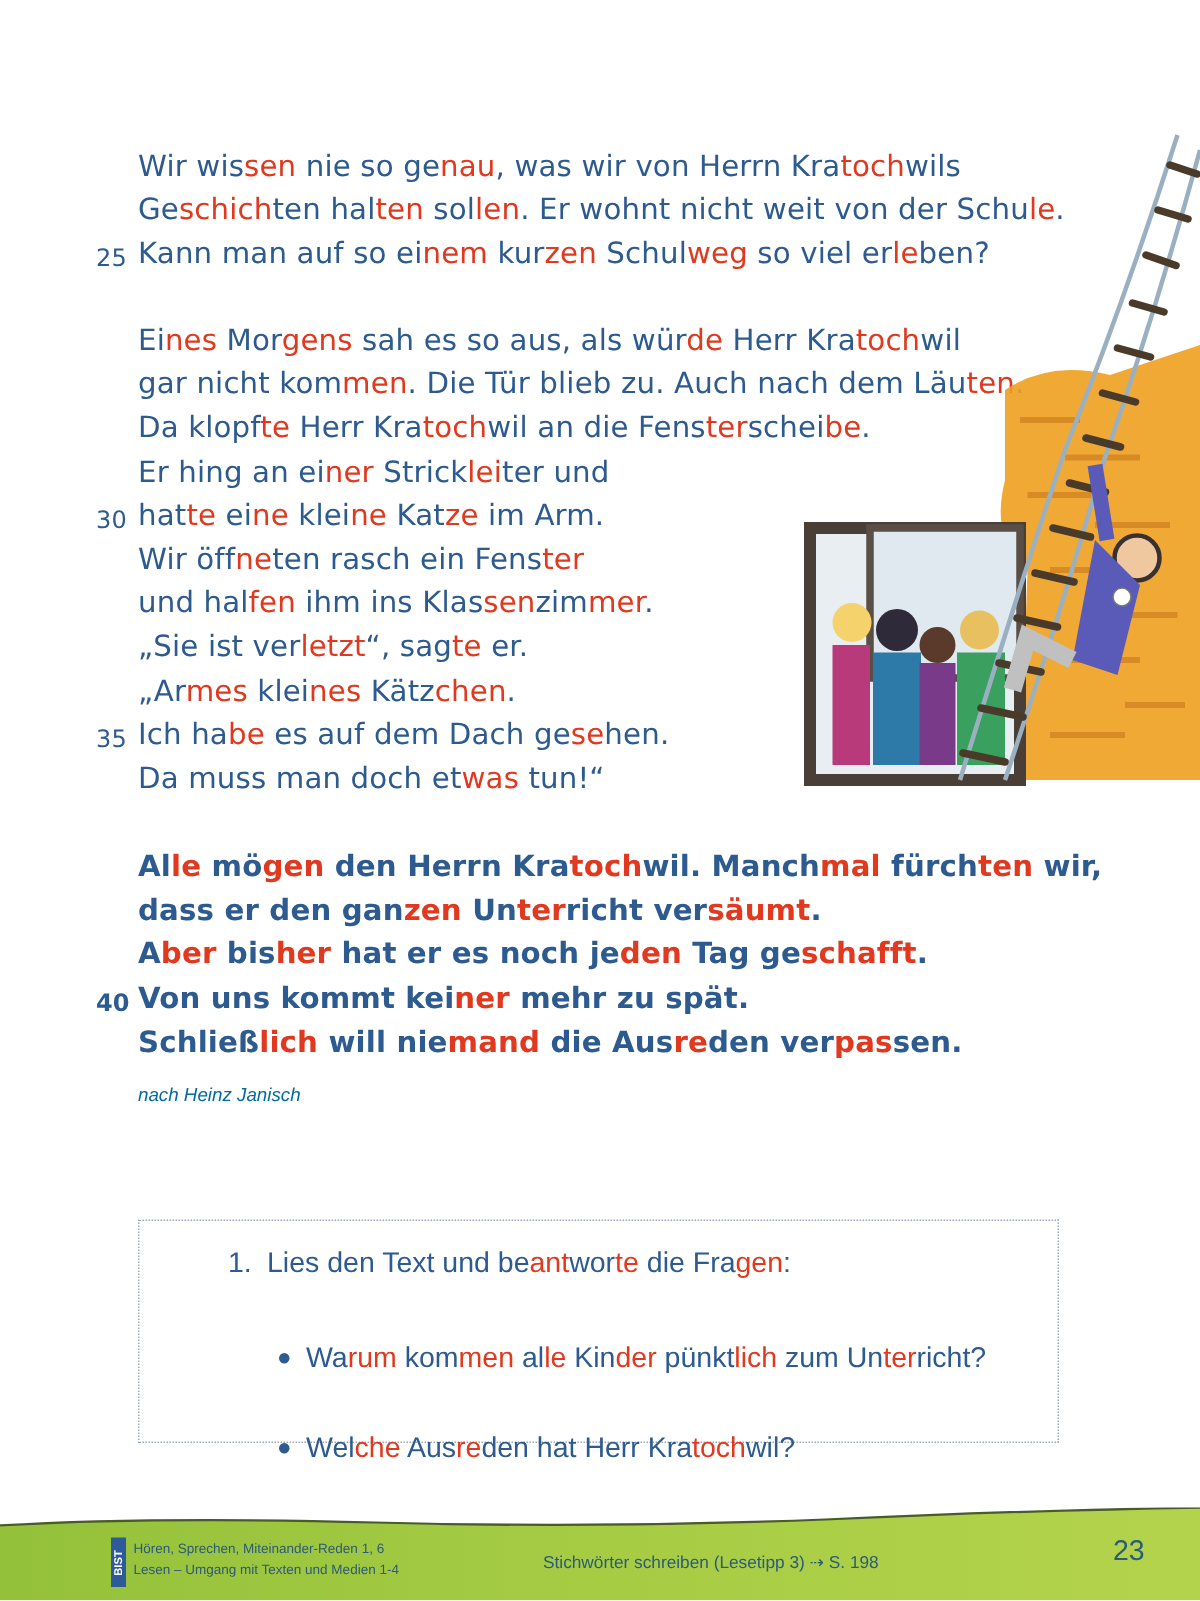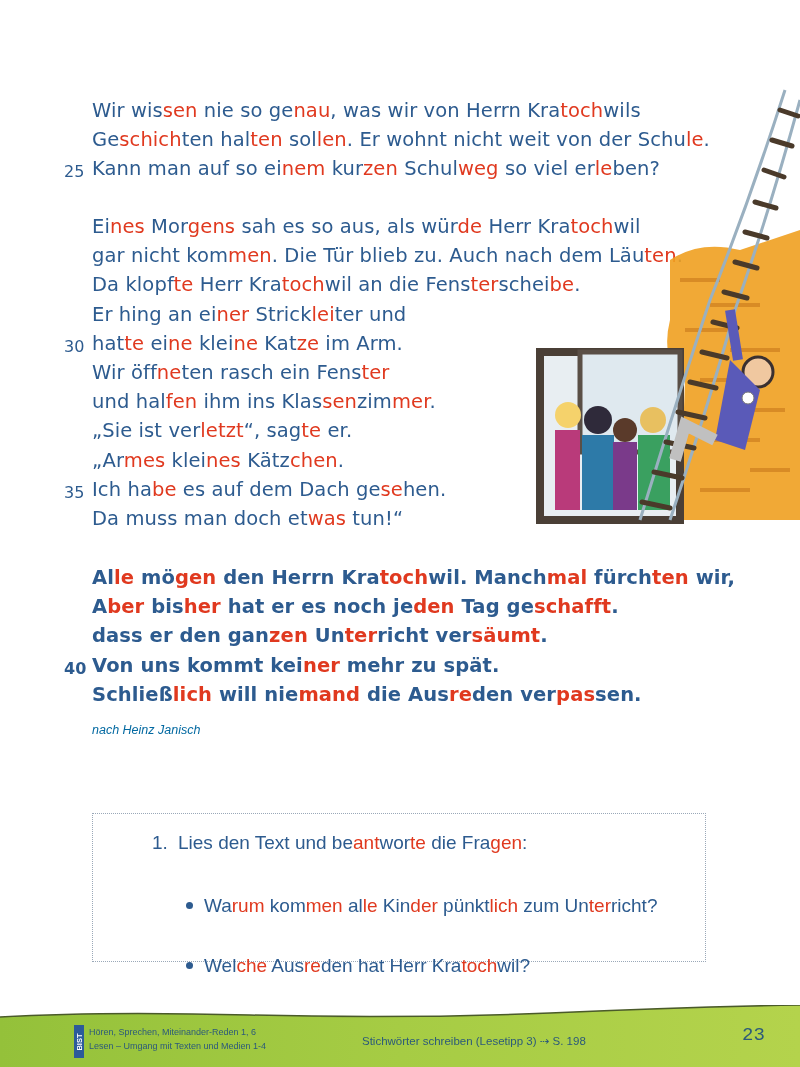--- a/index.html
+++ b/index.html
@@ -59,21 +59,21 @@
   .bist-lines {
     position:absolute; left:89px; top:1025px;
     font-family:"Liberation Sans", sans-serif; font-size:9px; color:#2c5a7a; line-height:14px;
   }
   .ref {
     position:absolute; left:362px; top:1034px;
     font-family:"Liberation Sans", sans-serif; font-size:11.5px; color:#2c5a7a;
   }
   .pagenum {
     position:absolute; left:742px; top:1024px;
-    font-family:Liberation Mono, monospace; font-size:19px; color:#2c5a7a;
+    font-family:Liberation Sans, sans-serif; font-size:19px; color:#2c5a7a;
   }
 </style>
 </head>
 <body>
 
 <div class="text-block" id="p0" style="top:96px;">
     <div class="line"><span class="b">Wir wis</span><span class="r">sen</span><span class="b"> nie so ge</span><span class="r">nau</span><span class="b">, was wir von Herrn Kra</span><span class="r">toch</span><span class="b">wils</span></div>
     <div class="line"><span class="b">Ge</span><span class="r">schich</span><span class="b">ten hal</span><span class="r">ten</span><span class="b"> sol</span><span class="r">len</span><span class="b">. Er wohnt nicht weit von der Schu</span><span class="r">le</span><span class="b">.</span></div>
     <div class="line"><span class="lnum">25</span><span class="b">Kann man auf so ei</span><span class="r">nem</span><span class="b"> kur</span><span class="r">zen</span><span class="b"> Schul</span><span class="r">weg</span><span class="b"> so viel er</span><span class="r">le</span><span class="b">ben?</span></div>
   </div>
@@ -85,22 +85,22 @@
     <div class="line"><span class="lnum">30</span><span class="b">hat</span><span class="r">te</span><span class="b"> ei</span><span class="r">ne</span><span class="b"> klei</span><span class="r">ne</span><span class="b"> Kat</span><span class="r">ze</span><span class="b"> im Arm.</span></div>
     <div class="line"><span class="b">Wir öff</span><span class="r">ne</span><span class="b">ten rasch ein Fens</span><span class="r">ter</span></div>
     <div class="line"><span class="b">und hal</span><span class="r">fen</span><span class="b"> ihm ins Klas</span><span class="r">sen</span><span class="b">zim</span><span class="r">mer</span><span class="b">.</span></div>
     <div class="line"><span class="b">„Sie ist ver</span><span class="r">letzt</span><span class="b">“, sag</span><span class="r">te</span><span class="b"> er.</span></div>
     <div class="line"><span class="b">„Ar</span><span class="r">mes</span><span class="b"> klei</span><span class="r">nes</span><span class="b"> Kätz</span><span class="r">chen</span><span class="b">.</span></div>
     <div class="line"><span class="lnum">35</span><span class="b">Ich ha</span><span class="r">be</span><span class="b"> es auf dem Dach ge</span><span class="r">se</span><span class="b">hen.</span></div>
     <div class="line"><span class="b">Da muss man doch et</span><span class="r">was</span><span class="b"> tun!“</span></div>
   </div>
 <div class="text-block" id="p2" style="top:563px;font-weight:bold;">
     <div class="line"><span class="b">Al</span><span class="r">le</span><span class="b"> mö</span><span class="r">gen</span><span class="b"> den Herrn Kra</span><span class="r">toch</span><span class="b">wil. Manch</span><span class="r">mal</span><span class="b"> fürch</span><span class="r">ten</span><span class="b"> wir,</span></div>
+    <div class="line"><span class="b">dass er den gan</span><span class="r">zen</span><span class="b"> Un</span><span class="r">ter</span><span class="b">richt ver</span><span class="r">säumt</span><span class="b">.</span></div>
     <div class="line"><span class="b">A</span><span class="r">ber</span><span class="b"> bis</span><span class="r">her</span><span class="b"> hat er es noch je</span><span class="r">den</span><span class="b"> Tag ge</span><span class="r">schafft</span><span class="b">.</span></div>
-    <div class="line"><span class="b">dass er den gan</span><span class="r">zen</span><span class="b"> Un</span><span class="r">ter</span><span class="b">richt ver</span><span class="r">säumt</span><span class="b">.</span></div>
     <div class="line"><span class="lnum">40</span><span class="b">Von uns kommt kei</span><span class="r">ner</span><span class="b"> mehr zu spät.</span></div>
     <div class="line"><span class="b">Schließ</span><span class="r">lich</span><span class="b"> will nie</span><span class="r">mand</span><span class="b"> die Aus</span><span class="r">re</span><span class="b">den ver</span><span class="r">pas</span><span class="b">sen.</span></div>
   </div>
 
 <div class="author">nach Heinz Janisch</div>
 
 <div class="illustration">
   <svg width="290" height="450" viewBox="0 0 290 450">
 
     <path d="M160 180 Q190 160 230 170 L290 150 L290 440 L170 440 L175 300 Q150 280 160 240 Z" fill="#f0a020" opacity="0.9"></path>

